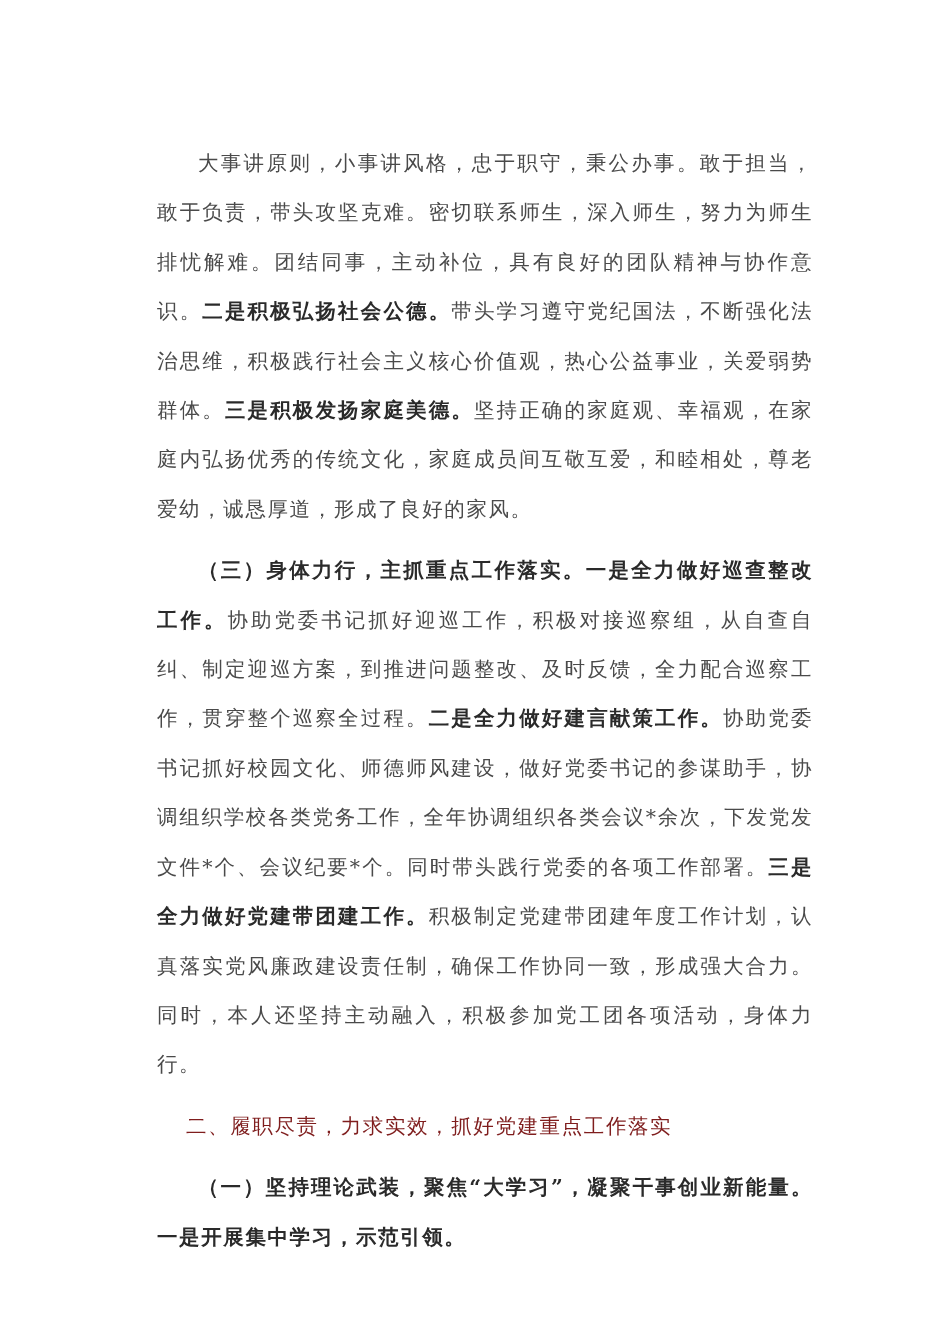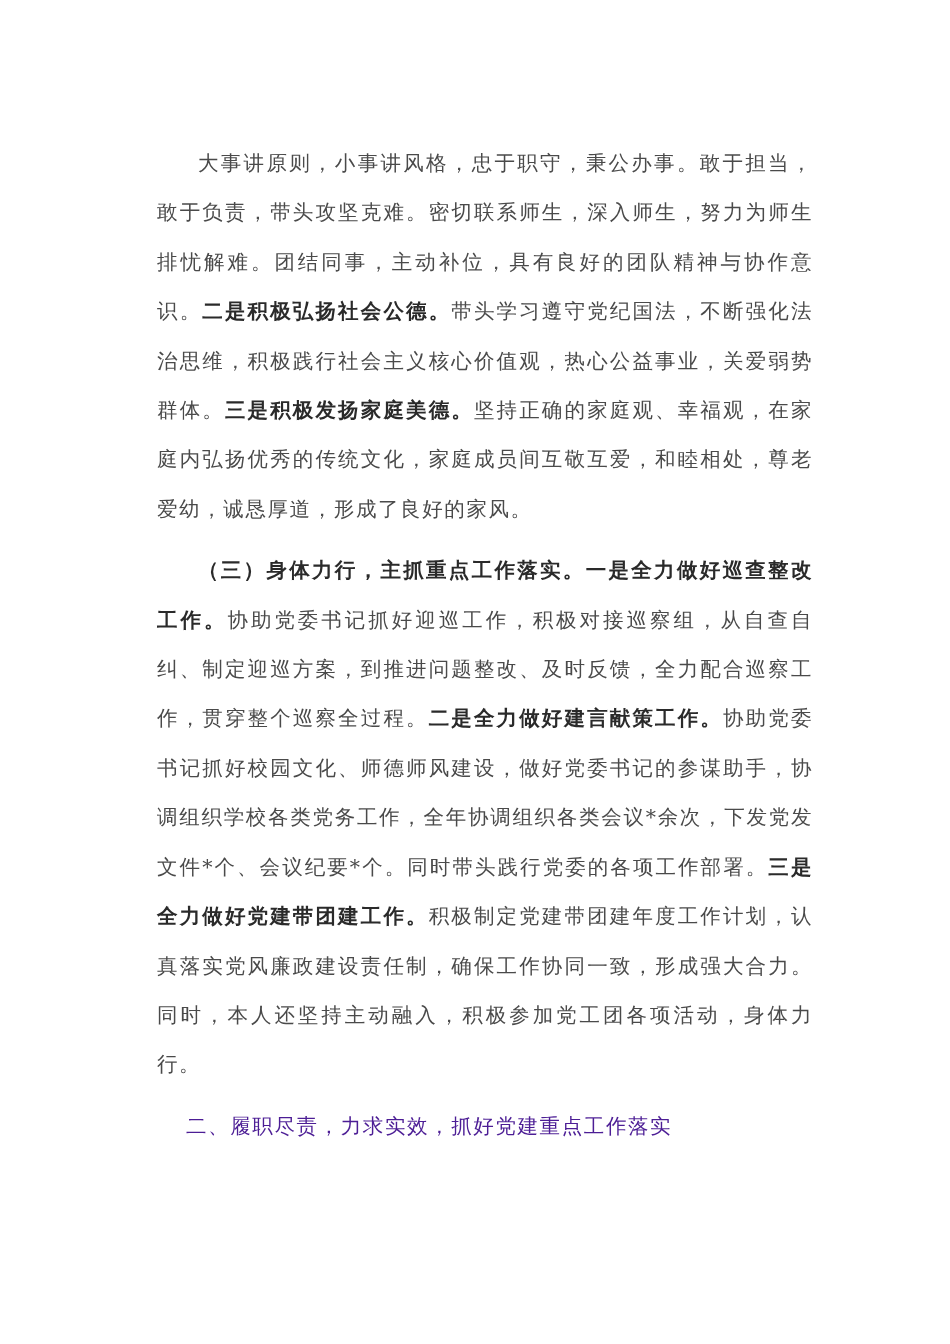--- a/index.html
+++ b/index.html
@@ -32,32 +32,35 @@
     .indent { text-indent: 41px; }
     .b { font-weight: bold; color: #2a2a2a; }
     .gap1 { margin-top: 10px; }
     .gap2 { margin-top: 12px; }
     .heading {
       margin: 0;
       font-size: 20.5px;
       line-height: 49.4px;
       letter-spacing: 1.6px;
       text-indent: 41px;
-      color: #4c1d95;
+      color: #7f1d1d;
     }
   </style>
 </head>
 <body>
 
 <div class="page">
 
   <p class="para indent">
     <span>大事讲原则，小事讲风格，忠于职守，秉公办事。敢于担当，敢于负责，带头攻坚克难。密切联系师生，深入师生，努力为师生排忧解难。团结同事，主动补位，具有良好的团队精神与协作意识。</span><span class="b">二是积极弘扬社会公德。</span><span>带头学习遵守党纪国法，不断强化法治思维，积极践行社会主义核心价值观，热心公益事业，关爱弱势群体。</span><span class="b">三是积极发扬家庭美德。</span><span>坚持正确的家庭观、幸福观，在家庭内弘扬优秀的传统文化，家庭成员间互敬互爱，和睦相处，尊老爱幼，诚恳厚道，形成了良好的家风。</span>
   </p>
 
   <p class="para indent gap1">
     <span class="b">（三）身体力行，主抓重点工作落实。一是全力做好巡查整改工作。</span><span>协助党委书记抓好迎巡工作，积极对接巡察组，从自查自纠、制定迎巡方案，到推进问题整改、及时反馈，全力配合巡察工作，贯穿整个巡察全过程。</span><span class="b">二是全力做好建言献策工作。</span><span>协助党委书记抓好校园文化、师德师风建设，做好党委书记的参谋助手，协调组织学校各类党务工作，全年协调组织各类会议*余次，下发党发文件*个、会议纪要*个。同时带头践行党委的各项工作部署。</span><span class="b">三是全力做好党建带团建工作。</span><span>积极制定党建带团建年度工作计划，认真落实党风廉政建设责任制，确保工作协同一致，形成强大合力。同时，本人还坚持主动融入，积极参加党工团各项活动，身体力行。</span>
   </p>
 
   <p class="heading gap2">二、履职尽责，力求实效，抓好党建重点工作落实</p>
 
+  <p class="para indent gap2 b">
+    <span>（一）坚持理论武装，聚焦“大学习”，凝聚干事创业新能量。</span><span>一是开展集中学习，示范引领。</span>
+  </p>
 
 </div>
 
 </body></html>

